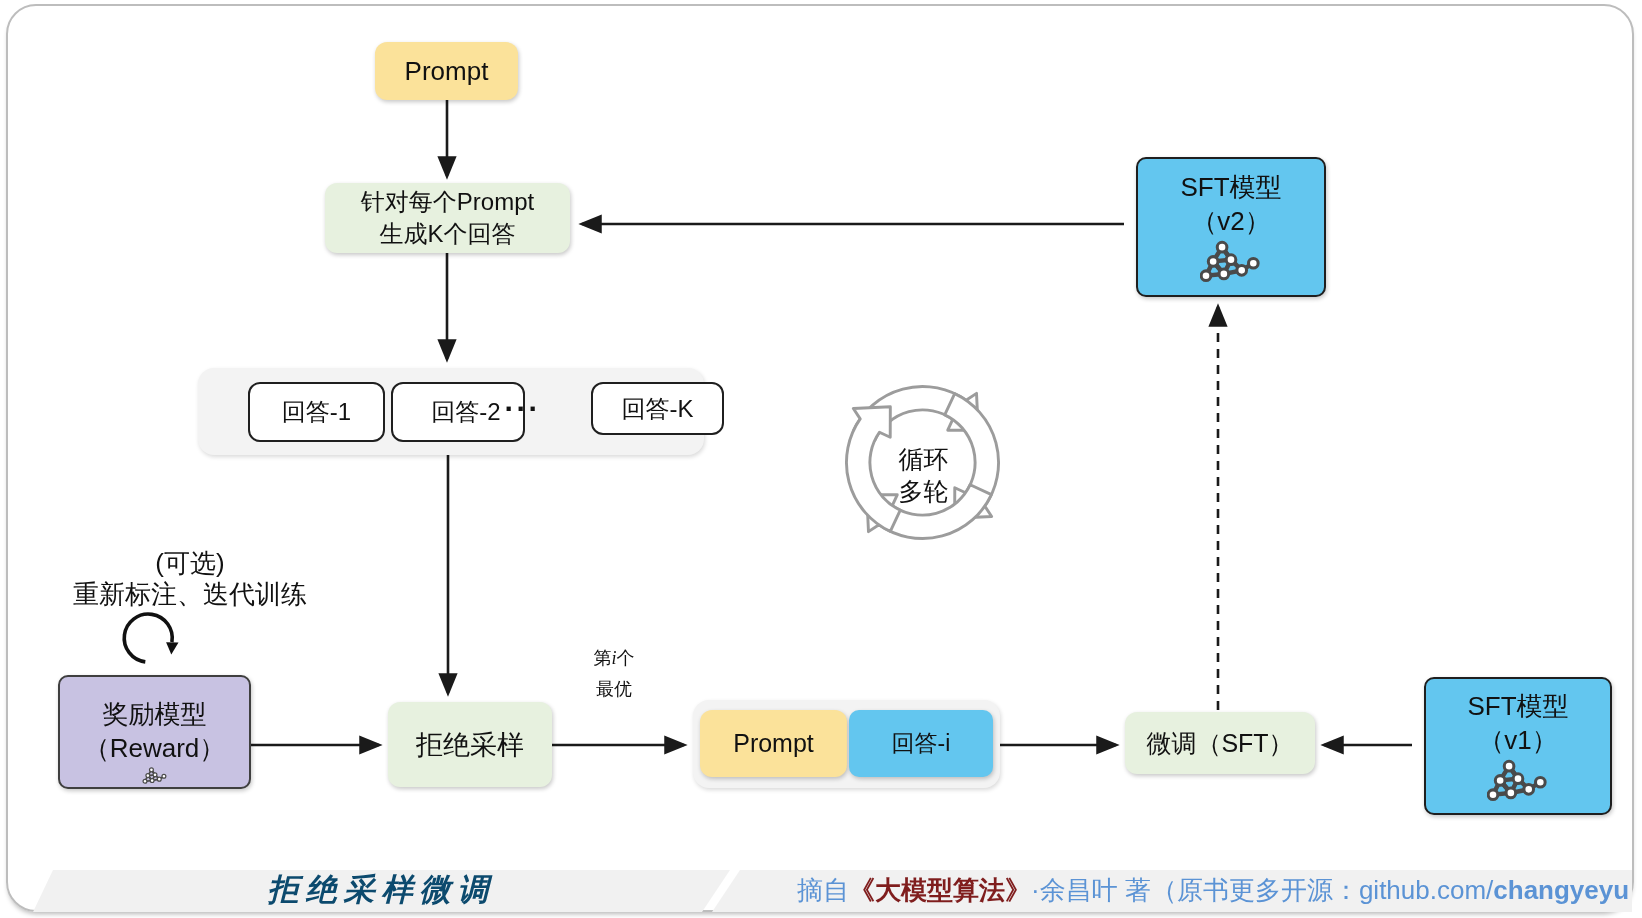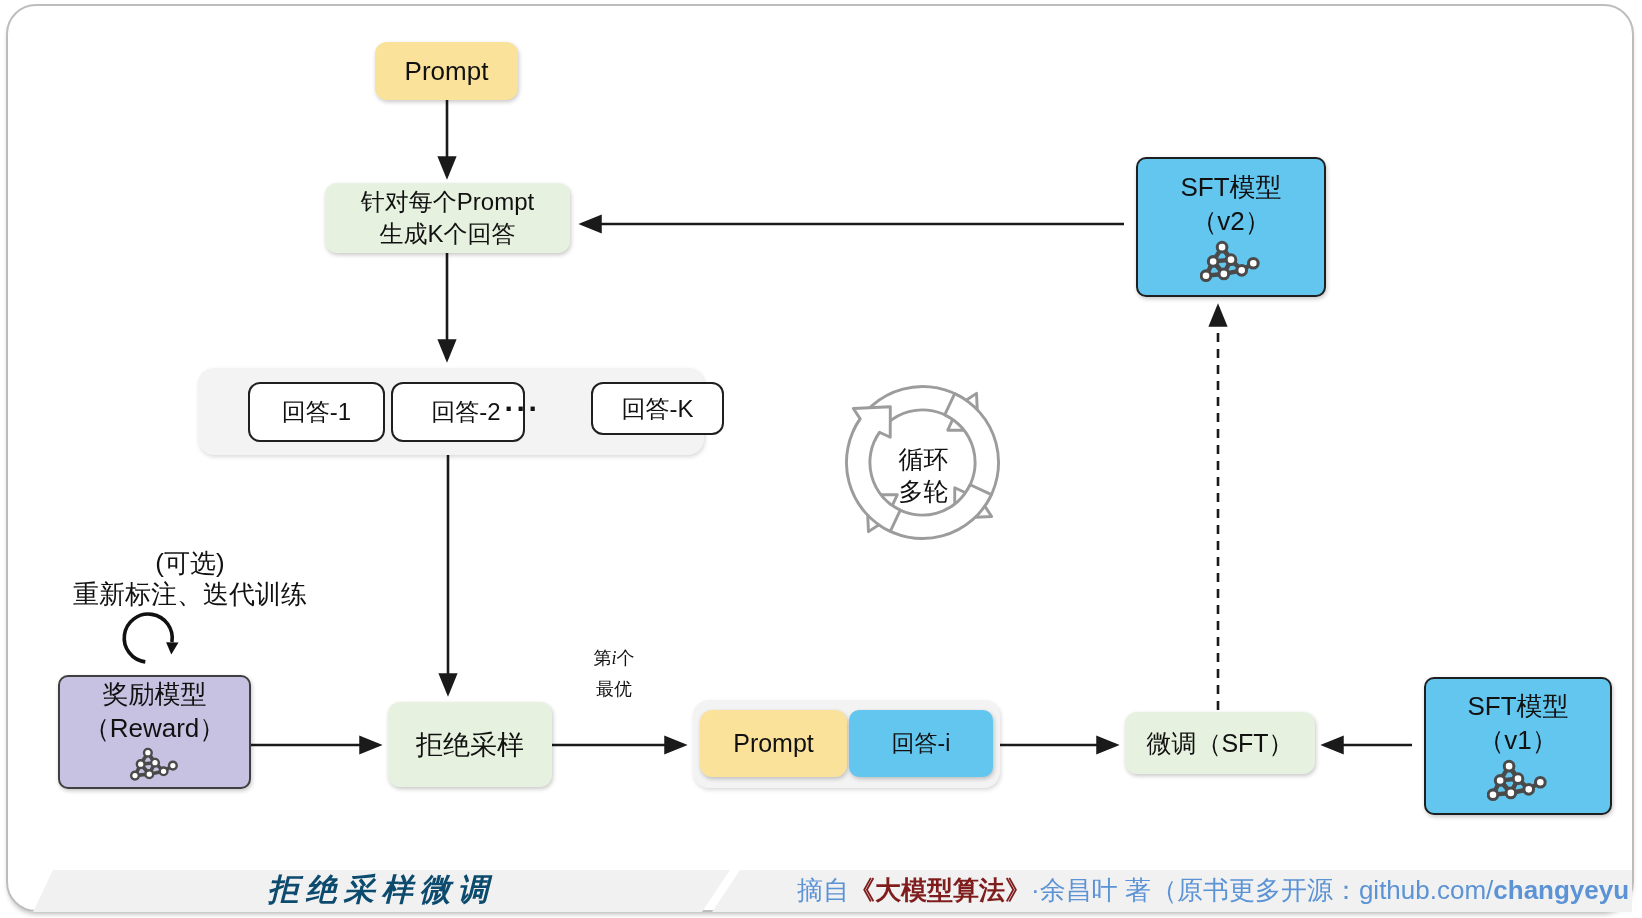--- a/index.html
+++ b/index.html
@@ -36,21 +36,21 @@
   #answer-k     { left:555px; top:382px; width:133px; height:53px; font-size:24px; }
   #dots         { position:absolute; left:495px; top:392px; width:55px; text-align:center;
                   font-size:30px; font-weight:bold; letter-spacing:2px; }
   #rejection    { left:388px; top:702px; width:164px; height:85px; font-size:27px; }
   #pair-tray    { left:693px; top:700px; width:307px; height:88px; }
   #pair-prompt  { left:700px; top:710px; width:147px; height:67px; font-size:25px; }
   #pair-answer  { left:849px; top:710px; width:144px; height:67px; font-size:23px; }
   #finetune     { left:1125px; top:712px; width:190px; height:62px; font-size:25px; }
   #sft-v2       { left:1124px; top:157px; width:190px; height:140px; padding-top:6px; }
   #sft-v1       { left:1412px; top:677px; width:188px; height:138px; padding-top:6px; }
-  #reward       { left:58px;  top:675px; width:193px; height:114px; padding-top:0; }
+  #reward       { left:58px;  top:675px; width:193px; height:114px; padding-top:20px; }
 
   #optional-note { position:absolute; left:35px; top:548px; width:310px; text-align:center;
                    font-size:26px; line-height:31px; }
   #best-label    { position:absolute; left:558px; top:643px; width:112px; text-align:center;
                    font-size:18px; line-height:31px; }
   #best-label .var { font-family:"Liberation Serif", serif; font-style:italic; }
 
   #loop-icon  { position:absolute; left:825px; top:365px; }
   #loop-text  { position:absolute; left:846px; top:427px; width:155px; text-align:center;
                 font-size:25px; line-height:32px; font-weight:normal;margin-top:16px; }

